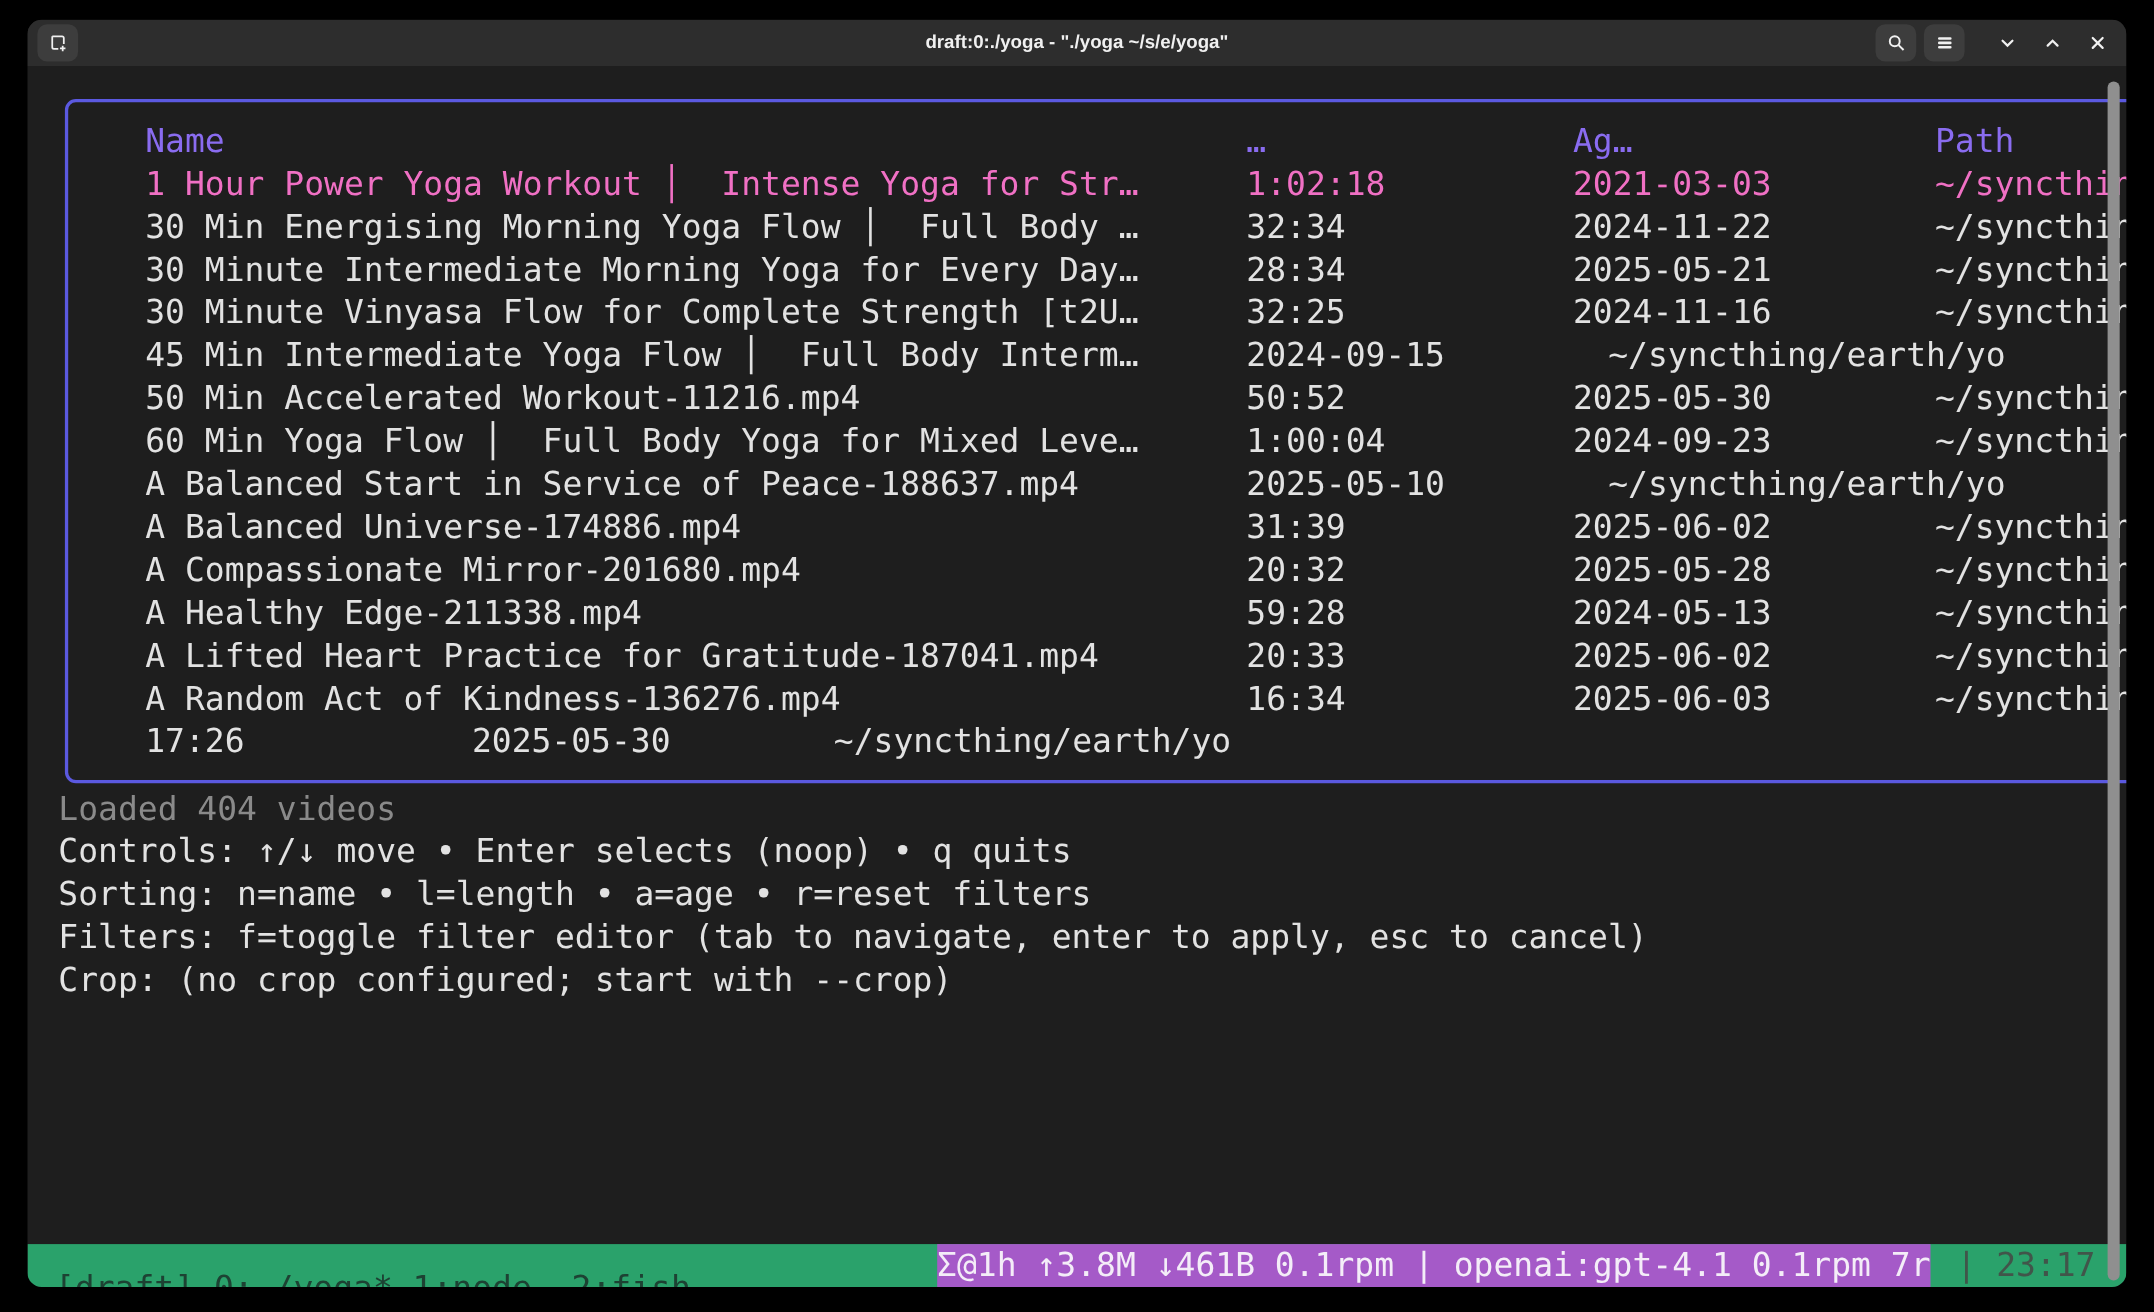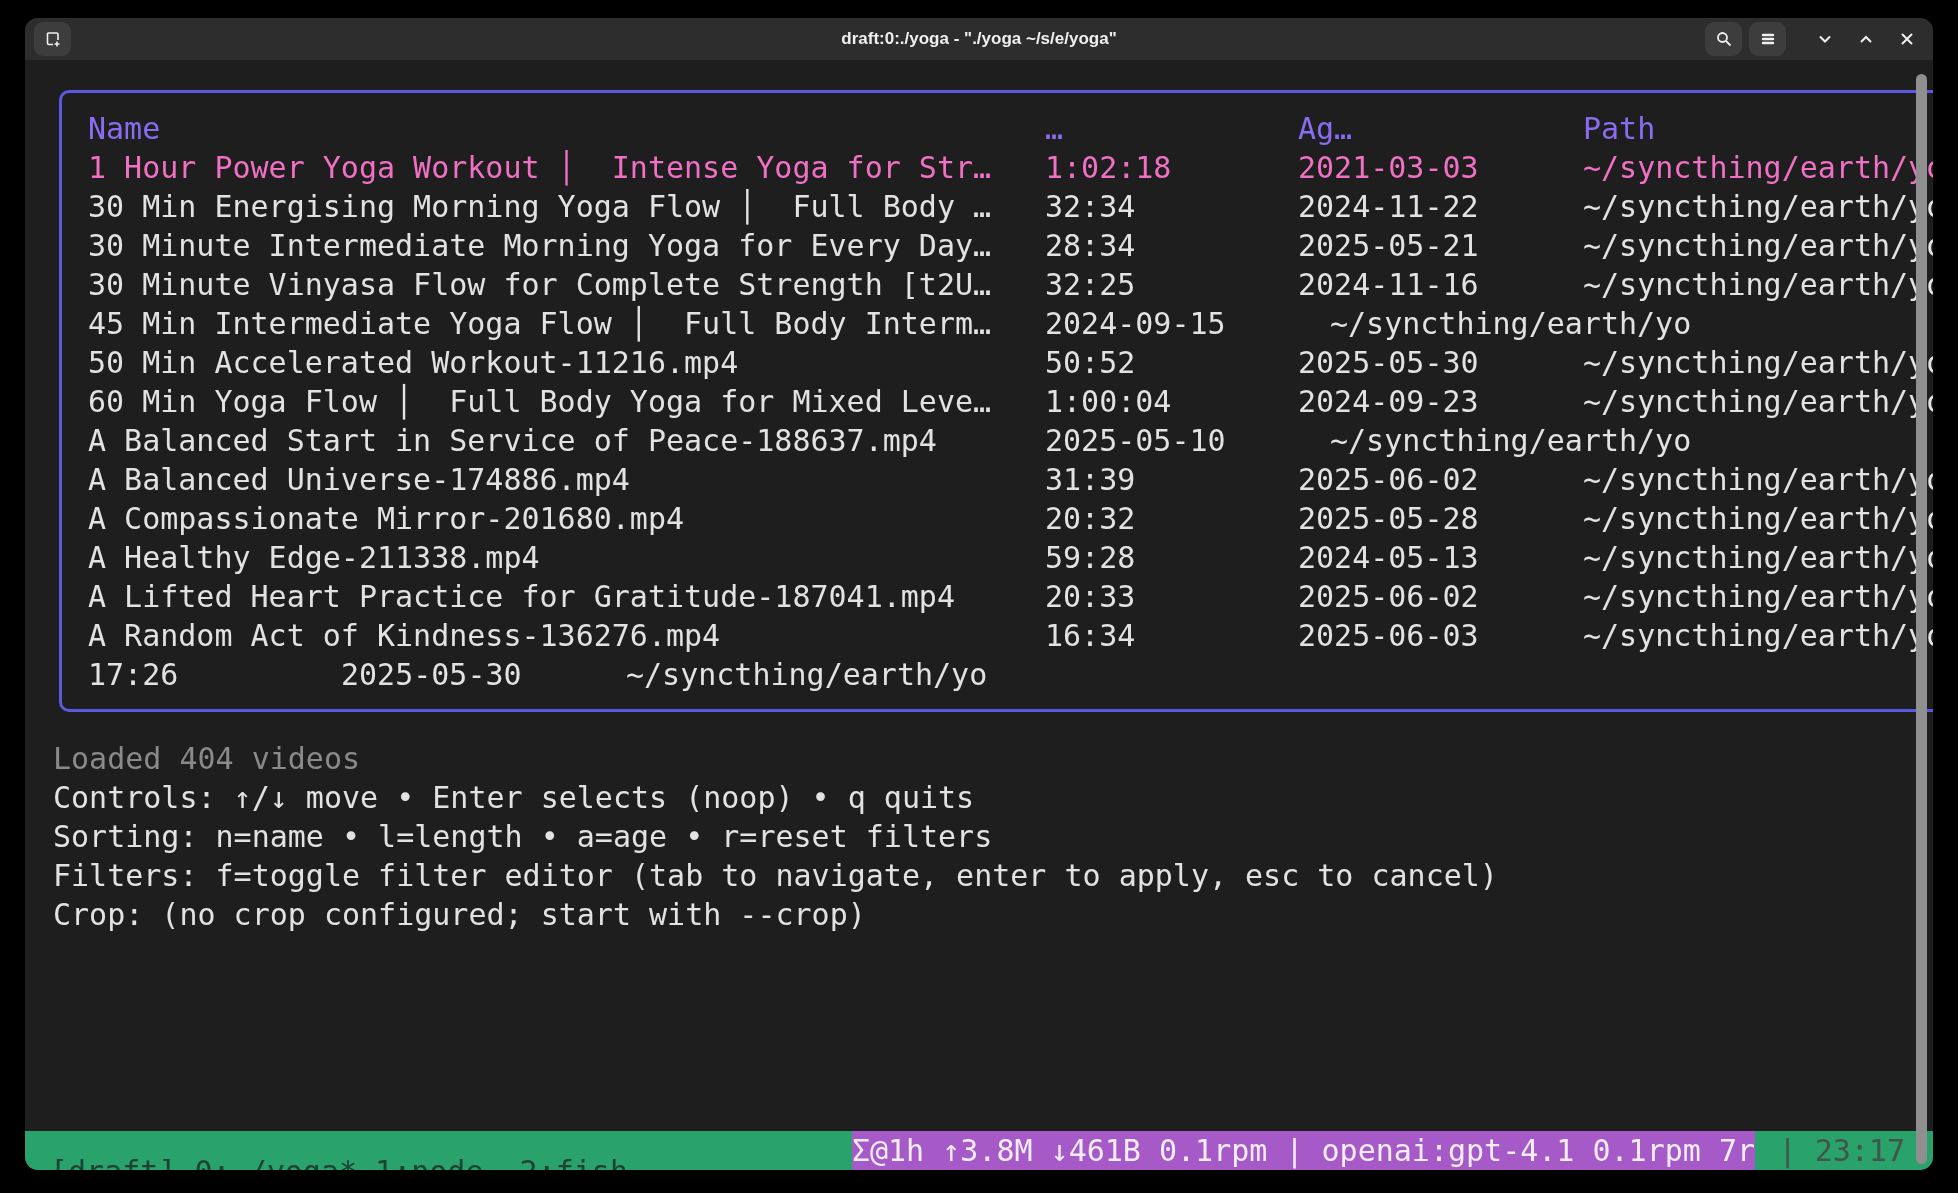--- a/index.html
+++ b/index.html
@@ -27,30 +27,30 @@
   .terminal { position:absolute; left:0; right:0; top:42px; bottom:0;
               font-family:"DejaVu Sans Mono", monospace; font-size:30px;
               color:#e2e2e2; }
 
   
   .table-box { position:absolute; left:34px; top:30px; width:1960px; height:622px;
                border:3px solid var(--accent); border-radius:10px;
                padding-top:16px; overflow:hidden; }
   .trow { display:flex; height:39px; line-height:39px; white-space:pre;
           padding-left:26px; }
-  .trow > div { overflow:hidden; flex:0 0 auto; }
+  .trow > div { overflow:hidden; flex:0 0 auto;margin-left:44px; }
   .c-name { width:957px; }
   .c-dur  { width:253px; }
   .c-age  { width:285px; }
   .c-path { flex:1 1 auto !important; }
   .thead  { color:var(--header); }
   .selected { color:var(--selected); }
 
   
-  .help { position:absolute; left:28px; top:679px; line-height:39px; white-space:pre; }
+  .help { position:absolute; left:28px; top:656px; line-height:39px; white-space:pre; }
   .help-line.dim { color:#8a8a8a; }
 
   
   .tmux { position:absolute; left:0; right:0; bottom:0; height:39px;
           line-height:39px; background:var(--green); display:flex;
           white-space:pre; font-size:30px; }
   .tm-left  { color:var(--green-text); padding-left:25px; flex:0 0 auto;margin-top:21px; }
   .tm-fill  { flex:1 1 auto; }
   .tm-stats { background:var(--purple); color:var(--purple-text); flex:0 0 auto; }
   .tm-time  { color:var(--time-text); flex:0 0 auto; width:178px;

